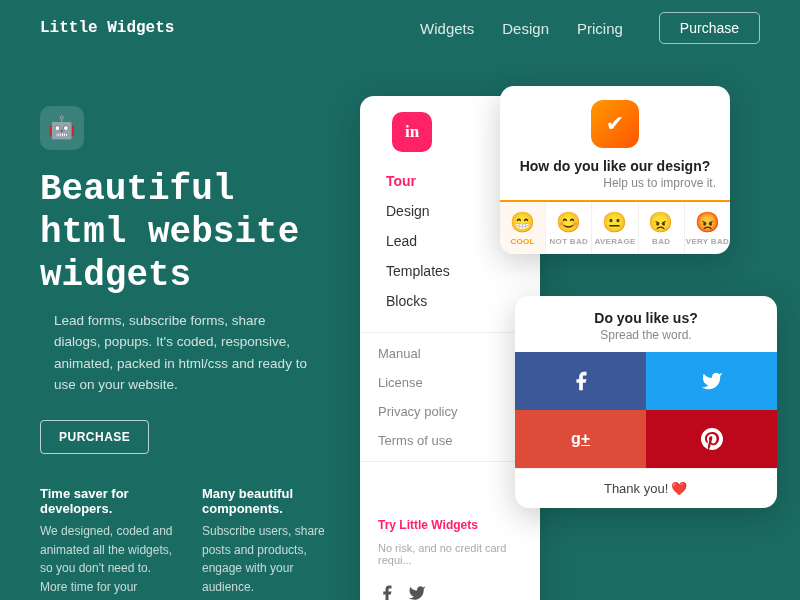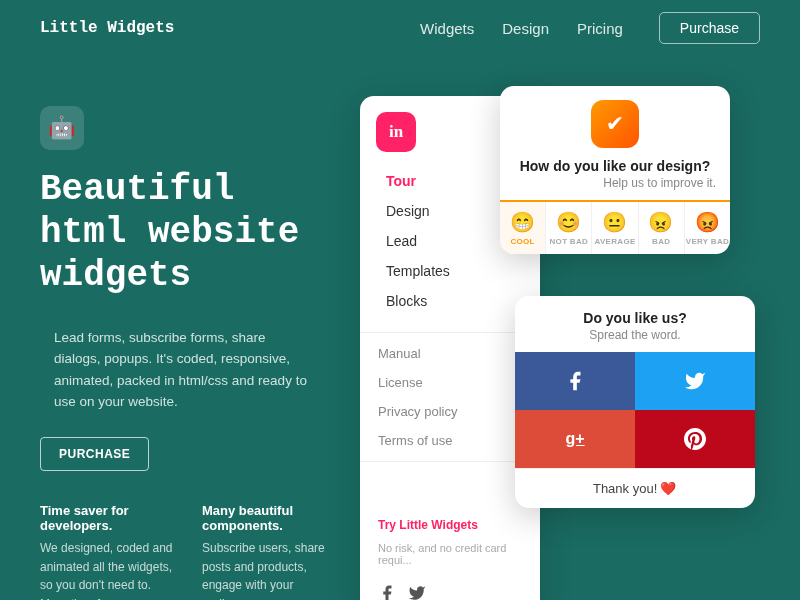--- a/index.html
+++ b/index.html
@@ -70,21 +70,21 @@
       justify-content: center;
       margin-bottom: 18px;
       font-size: 22px;
     }
     .hero-title {
       font-family: 'Courier New', monospace;
       font-size: 36px;
       font-weight: bold;
       line-height: 1.2;
       color: #fff;
-      margin-bottom: 29px;
+      margin-bottom: 12px;
     }
     .hero-desc {
       font-size: 13.5px;
       color: rgba(255,255,255,0.8);
       line-height: 1.6;
       margin-bottom: 24px;
       max-width: 260px;
       margin-left: 14px;
     }
     .hero-buttons {
@@ -146,21 +146,21 @@
       left: 0;
       top: 10px;
       width: 180px;
       background: #fff;
       border-radius: 14px;
       box-shadow: 0 8px 32px rgba(0,0,0,0.18);
       overflow: hidden;
       z-index: 1;
     }
     .widget-main-header {
-      padding: 16px 16px 10px;
+      padding: 16px 32px 10px;
       display: flex;
       align-items: center;
     }
     .invision-logo {
       width: 40px;
       height: 40px;
       background: #f26;
       border-radius: 10px;
       display: flex;
       align-items: center;
@@ -270,21 +270,21 @@
     }
     .emoji-face { font-size: 20px; margin-bottom: 3px; }
     .emoji-label { font-size: 8px; color: #aaa; font-weight: 600; letter-spacing: 0.3px; }
     .emoji-label.selected-label { color: #f90; }
 
     
     .widget-share {
       position: absolute;
       left: 155px;
       top: 210px;
-      width: 240px;
+      width: 262px;
       background: #fff;
       border-radius: 14px;
       box-shadow: 0 8px 32px rgba(0,0,0,0.2);
       z-index: 4;
       overflow: hidden;
       text-decoration: underline;
     }
     .share-title {
       text-align: center;
       font-size: 14px;

